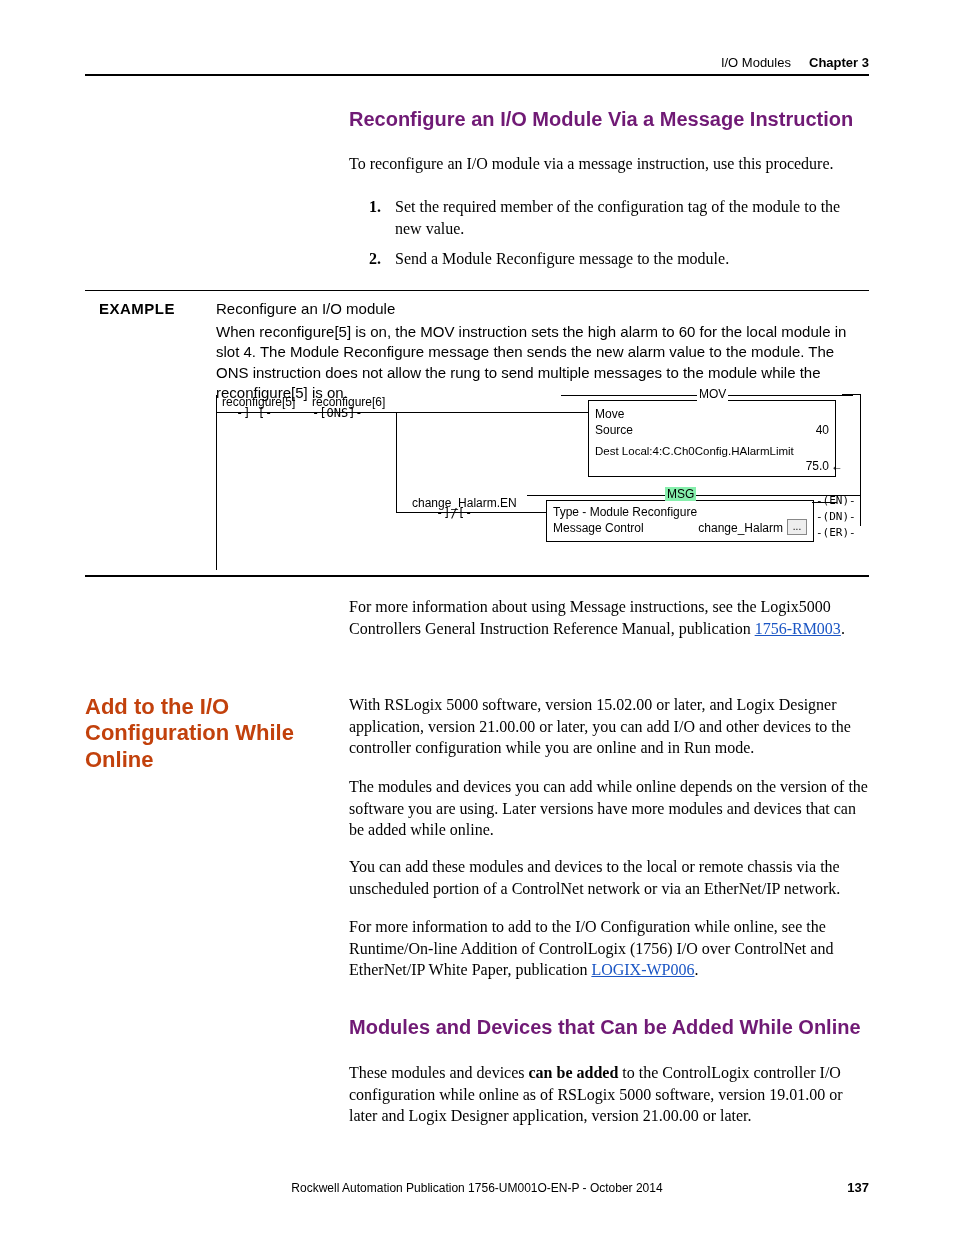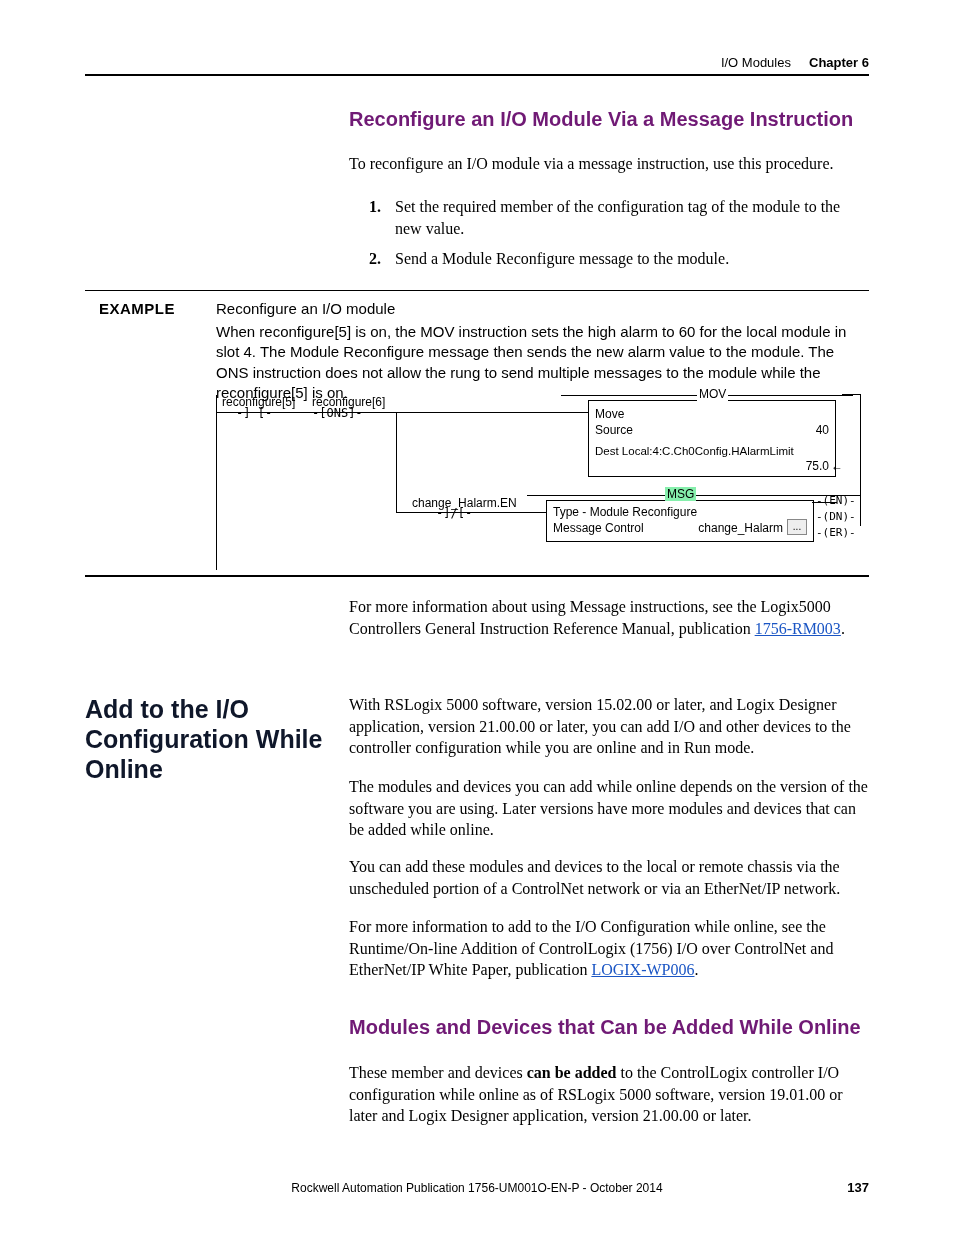--- a/index.html
+++ b/index.html
@@ -37,22 +37,22 @@
   }
   .h3 {
     font-family: Arial, Helvetica, sans-serif;
     font-weight: bold;
     font-size: 20px;
     color: #701a75;
   }
   .h2-left {
     font-family: Arial, Helvetica, sans-serif;
     font-weight: bold;
-    font-size: 25px;
-    color: #0f172a;
+    font-size: 22px;
+    color: #c2410c;
     line-height: 1.2;
   }
   .body {
     font-size: 16px;
     line-height: 1.35;
   }
   .ol-num {
     font-weight: bold;
     display: inline-block;
     width: 22px;
@@ -109,21 +109,21 @@
   }
 </style>
 </head>
 <body>
 
 <div class="page">
 
   <div class="header-right">
     <span>I/O Modules</span>
     &nbsp;&nbsp;&nbsp;
-    <span class="bold">Chapter 6</span>
+    <span class="bold">Chapter 3</span>
   </div>
   <div class="header-rule"></div>
 
   <div class="h3" style="position:absolute; left:349px; top:108px;">Reconfigure an I/O Module Via a Message Instruction</div>
 
   <div class="body" style="position:absolute; left:349px; top:153px; width:520px;">To reconfigure an I/O module via a message instruction, use this procedure.</div>
 
   <div style="position:absolute; left:369px; top:196px; width:500px;">
     <span class="body ol-num">1.</span>
     <span class="body" style="display:inline-block; width:470px; vertical-align:top;">Set the required member of the configuration tag of the module to the new value.</span>
@@ -205,21 +205,21 @@
   <div class="body" style="position:absolute; left:349px; top:694px; width:520px;">With RSLogix 5000 software, version 15.02.00 or later, and Logix Designer application, version 21.00.00 or later, you can add I/O and other devices to the controller configuration while you are online and in Run mode.</div>
   <div class="body" style="position:absolute; left:349px; top:856px; width:520px;">You can add these modules and devices to the local or remote chassis via the unscheduled portion of a ControlNet network or via an EtherNet/IP network.</div>
   <div class="body" style="position:absolute; left:349px; top:776px; width:520px;">The modules and devices you can add while online depends on the version of the software you are using. Later versions have more modules and devices that can be added while online.</div>
   <div class="body" style="position:absolute; left:349px; top:916px; width:520px;">
     <span>For more information to add to the I/O Configuration while online, see the Runtime/On-line Addition of ControlLogix (1756) I/O over ControlNet and EtherNet/IP White Paper, publication </span><a class="link" href="#">LOGIX-WP006</a><span>.</span>
   </div>
 
   <div class="h3" style="position:absolute; left:349px; top:1016px;">Modules and Devices that Can be Added While Online</div>
 
   <div class="body" style="position:absolute; left:349px; top:1062px; width:520px;">
-    <span>These member and devices </span><b>can be added</b><span> to the ControlLogix controller I/O configuration while online as of RSLogix 5000 software, version 19.01.00 or later and Logix Designer application, version 21.00.00 or later.</span>
+    <span>These modules and devices </span><b>can be added</b><span> to the ControlLogix controller I/O configuration while online as of RSLogix 5000 software, version 19.01.00 or later and Logix Designer application, version 21.00.00 or later.</span>
   </div>
 
   <div class="footer">
     <span>Rockwell Automation Publication 1756-UM001O-EN-P - October 2014</span>
     <span class="pnum">137</span>
   </div>
 
 </div>
 
 </body></html>

